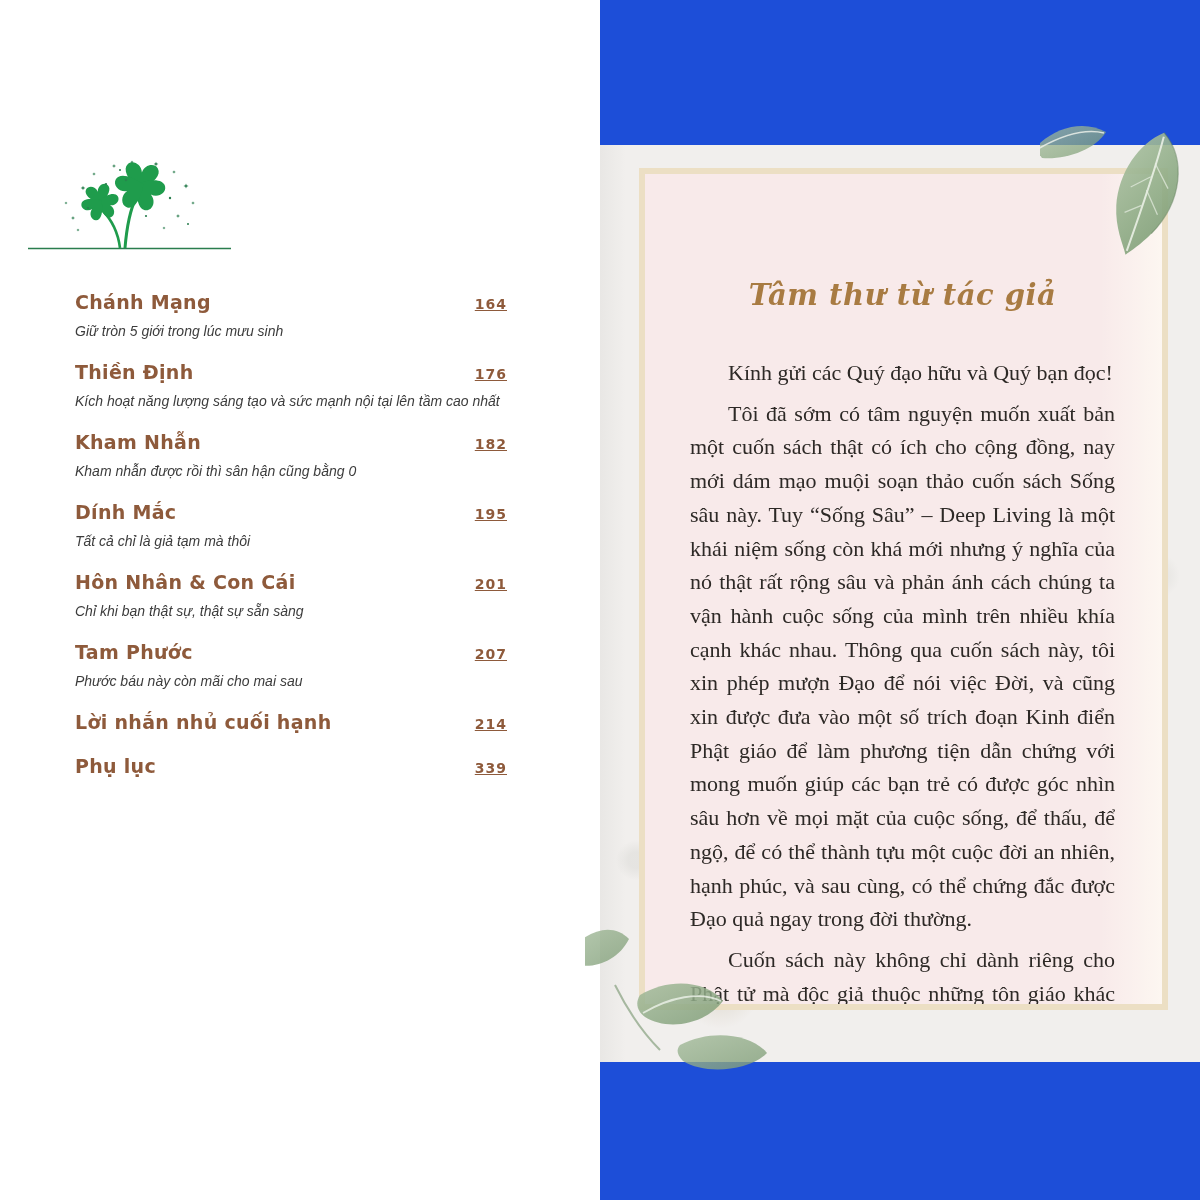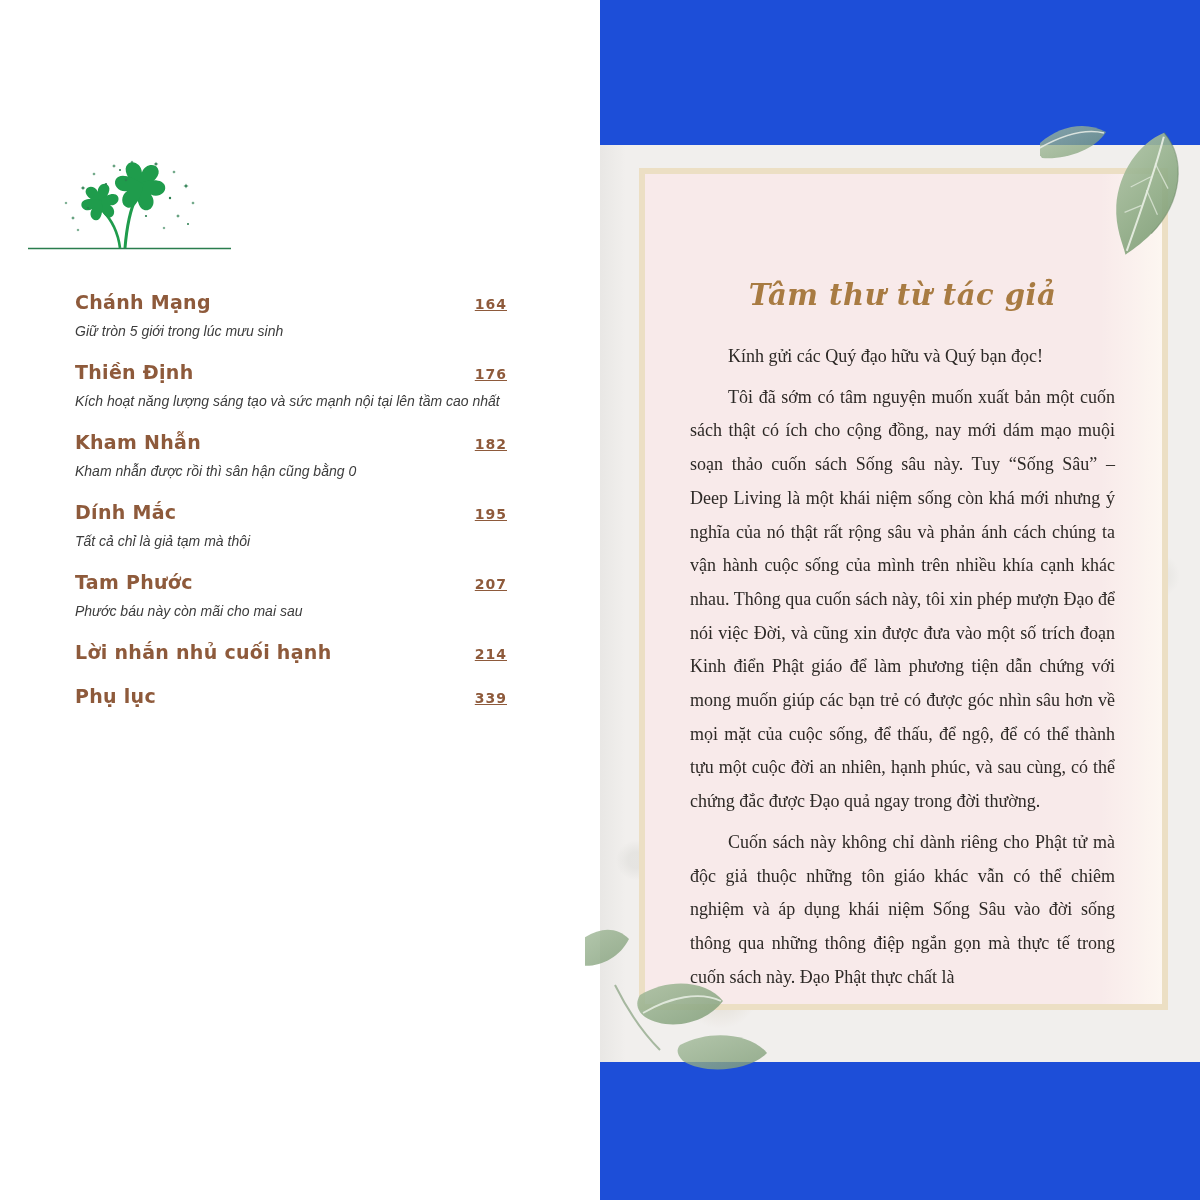--- a/index.html
+++ b/index.html
@@ -28,22 +28,22 @@
       linear-gradient(90deg, rgba(160,160,158,.10), rgba(160,160,158,0) 26px);
   }
   .pink-panel{position:absolute;left:39px;top:23px;width:517px;height:830px;
     border:6px solid #ecdfc4;background:#f8eaea;
     background-image:linear-gradient(90deg, rgba(255,255,255,0) 88%, rgba(255,252,244,.7) 100%);
     box-sizing:content-box;}
   .panel-inner{position:relative;width:100%;height:100%;padding:0 47px 0 45px;box-sizing:border-box;overflow:hidden;}
   .letter-title{margin:104px 0 0 0;text-align:center;
     font-family:"DejaVu Serif","Liberation Serif",serif;font-style:italic;font-weight:bold;
     font-size:29px;color:#a87b42;letter-spacing:.5px;}
-  .letter-body{margin-top:28px;font-family:"Liberation Serif","DejaVu Serif",serif;
-    font-size:18px;line-height:33.7px;color:#2d2926;text-align:justify;}
+  .letter-body{margin-top:44px;font-family:"Liberation Serif","DejaVu Serif",serif;
+    font-size:22px;line-height:33.7px;color:#2d2926;text-align:justify;}
   .letter-para{margin:0 0 7px 0;text-indent:38px;}
   .letter-para .it{}
 
   .leaf-top-right{position:absolute;left:1040px;top:118px;width:160px;height:160px;pointer-events:none;}
   .leaf-bottom-left{position:absolute;left:585px;top:925px;width:210px;height:145px;pointer-events:none;}
 </style>
 </head>
 <body>
 
 <div class="canvas">
@@ -127,20 +127,27 @@
         </div>
         <div class="toc-entry">
           <div class="toc-head">
             <span class="toc-title">Dính Mắc</span>
             <span class="toc-page">195</span>
           </div>
           <div class="toc-sub">Tất cả chỉ là giả tạm mà thôi</div>
         </div>
         <div class="toc-entry">
           <div class="toc-head">
+            <span class="toc-title">Hôn Nhân &amp; Con Cái</span>
+            <span class="toc-page">201</span>
+          </div>
+          <div class="toc-sub">Chỉ khi bạn thật sự, thật sự sẵn sàng</div>
+        </div>
+        <div class="toc-entry">
+          <div class="toc-head">
             <span class="toc-title">Tam Phước</span>
             <span class="toc-page">207</span>
           </div>
           <div class="toc-sub">Phước báu này còn mãi cho mai sau</div>
         </div>
         <div class="toc-entry">
           <div class="toc-head">
             <span class="toc-title">Lời nhắn nhủ cuối hạnh</span>
             <span class="toc-page">214</span>
           </div>

